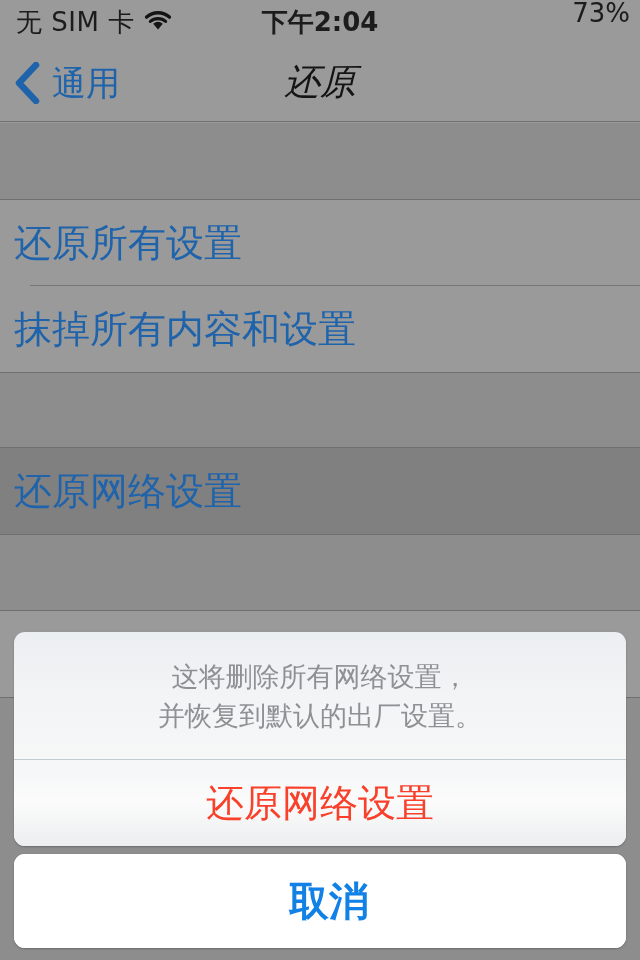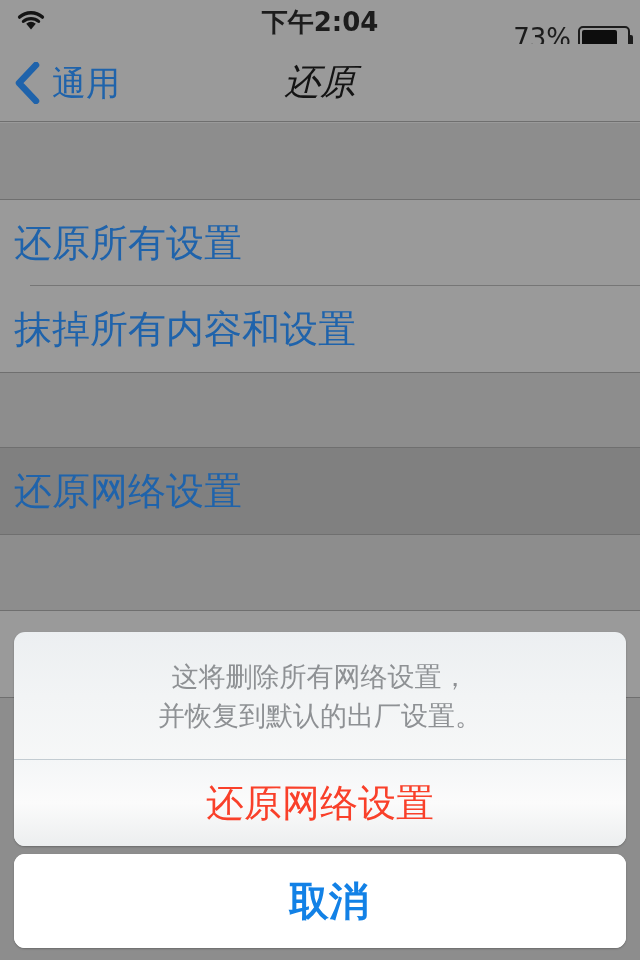--- a/index.html
+++ b/index.html
@@ -51,25 +51,26 @@
     justify-content: center;
   }
   .sb-time {
     font-size: 26px;
     font-weight: bold;
     color: #1c1c1c;
     line-height: 1;
   }
   .sb-right {
     position: absolute;
-    right: 10px; top: 16px;
+    right: 10px; top: 0;
     height: 44px;
     display: flex;
     align-items: center;
-    gap: 7px;
+    gap: 24px;
+    flex-direction: column;
   }
   .sb-batt-pct {
     font-size: 26px;
     color: #1c1c1c;
     line-height: 1;
   }
   .batt-shell {
     position: relative;
     width: 52px;
     height: 25px;
@@ -219,20 +220,21 @@
     padding-left: 18px;
   }
 </style>
 </head>
 <body>
 
 <div id="screen">
 
   <div class="statusbar">
     <div class="sb-left">
+      <span class="sb-carrier">无 SIM 卡</span>
       <span>
         <svg class="sb-wifi" viewBox="0 0 30 24">
           <path d="M15 19.5 L10.2 13.8 A7.6 7.6 0 0 1 19.8 13.8 Z" fill="#141414"></path>
           <path d="M3.6 7.1 A17 17 0 0 1 26.4 7.1" stroke="#141414" stroke-width="3.4" fill="none" stroke-linecap="round"></path>
           <path d="M7.4 11.4 A11.6 11.6 0 0 1 22.6 11.4" stroke="#141414" stroke-width="3.2" fill="none" stroke-linecap="round"></path>
         </svg>
       </span>
     </div>
     <div class="sb-center">
       <span class="sb-time">下午2:04</span>

